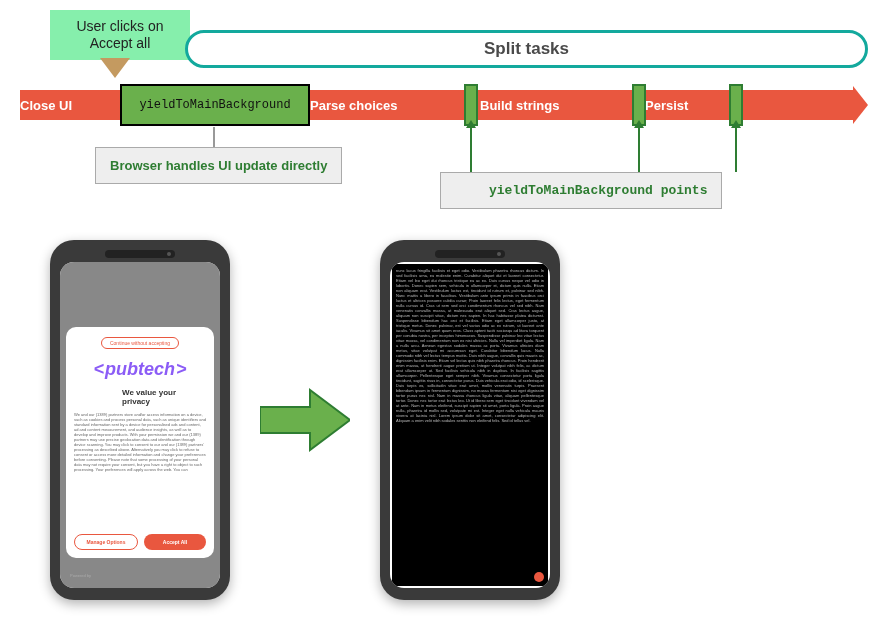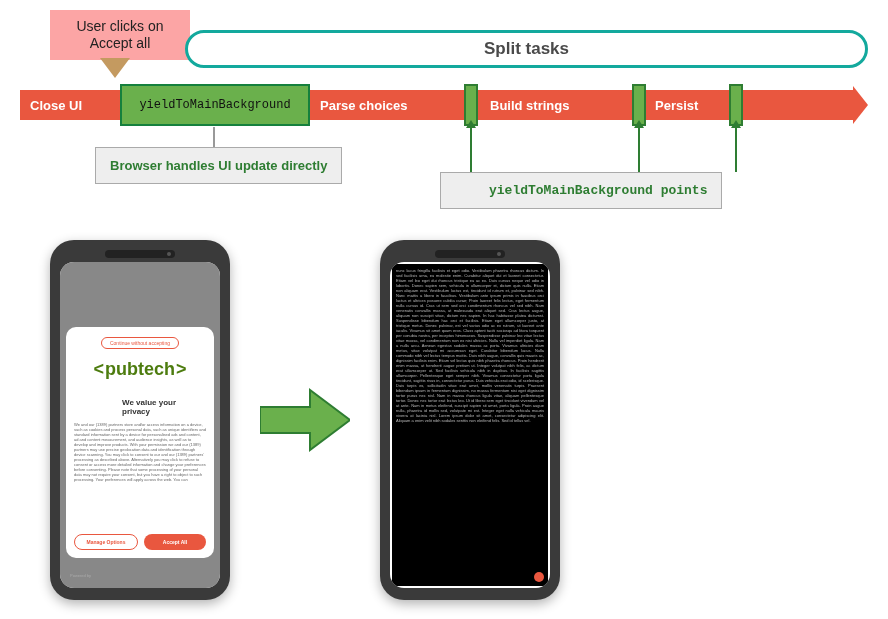--- a/index.html
+++ b/index.html
@@ -13,21 +13,21 @@
 
   .diagram { position: relative; width: 848px; }
 
   
   .callout {
     position: absolute;
     left: 30px;
     top: -10px;
     width: 140px;
     height: 50px;
-    background: #fca5a5;
+    background: #86efac;
     display: flex;
     align-items: center;
     justify-content: center;
     text-align: center;
     font-size: 14px;
     color: #222;
     padding: 5px 10px;
     line-height: 1.2;
   }
   .callout::after {
@@ -83,29 +83,28 @@
     border-bottom: 19px solid transparent;
     border-left: 15px solid #e9573f;
   }
   .seg {
     position: absolute;
     top: 0; height: 30px;
     display: flex; align-items: center;
     color: #fff;
     font-weight: 700;
     font-size: 13px;
-    padding-left: 10px;
     white-space: nowrap;
   }
   .yield-block {
     position: absolute;
     top: -6px;
     height: 42px;
     background: #6ab04c;
-    border: 2px solid #15803d;
+    border: 2px solid #000000;
     display: flex;
     align-items: center;
     justify-content: center;
     color: #111;
     font-family: "Courier New", monospace;
     font-size: 12px;
     padding: 0 6px;
   }
   .yield-pt {
     position: absolute;
@@ -179,21 +178,21 @@
     overflow: hidden;
     position: relative;
   }
   .dimmed-bg{position:absolute;inset:0;background:#888;}
   .consent-modal{
     position:absolute;left:6px;right:6px;top:65px;bottom:30px;
     background:#fff;border-radius:10px;padding:10px 8px 8px;
     display:flex;flex-direction:column;align-items:center;
   }
   .chip{border:1px solid #e9573f;color:#e9573f;font-size:5px;padding:2px 8px;border-radius:10px;}
-  .logo{color:#4d7c0f;font-weight:700;font-size:18px;margin:10px 0 18px;}
+  .logo{color:#8b5cf6;font-weight:700;font-size:18px;margin:10px 0 8px;font-style:italic;}
   .logo::before{content:"<";margin-right:1px;}
   .logo::after{content:">";margin-left:1px;}
   .headline{font-weight:700;font-size:8px;color:#333;margin-bottom:6px;padding-left:48px;}
   .bodycopy{font-size:4px;line-height:5px;color:#666;text-align:left;flex:1;overflow:hidden;}
   .btnrow{display:flex;gap:6px;width:100%;margin-top:6px;}
   .btn{flex:1;height:16px;border-radius:10px;display:flex;align-items:center;justify-content:center;font-size:5px;font-weight:600;}
   .btn-ghost{border:1px solid #e9573f;color:#e9573f;}
   .btn-primary{background:#e9573f;color:#fff;}
   .powered{position:absolute;left:10px;bottom:10px;font-size:4px;color:#aaa;}
 

